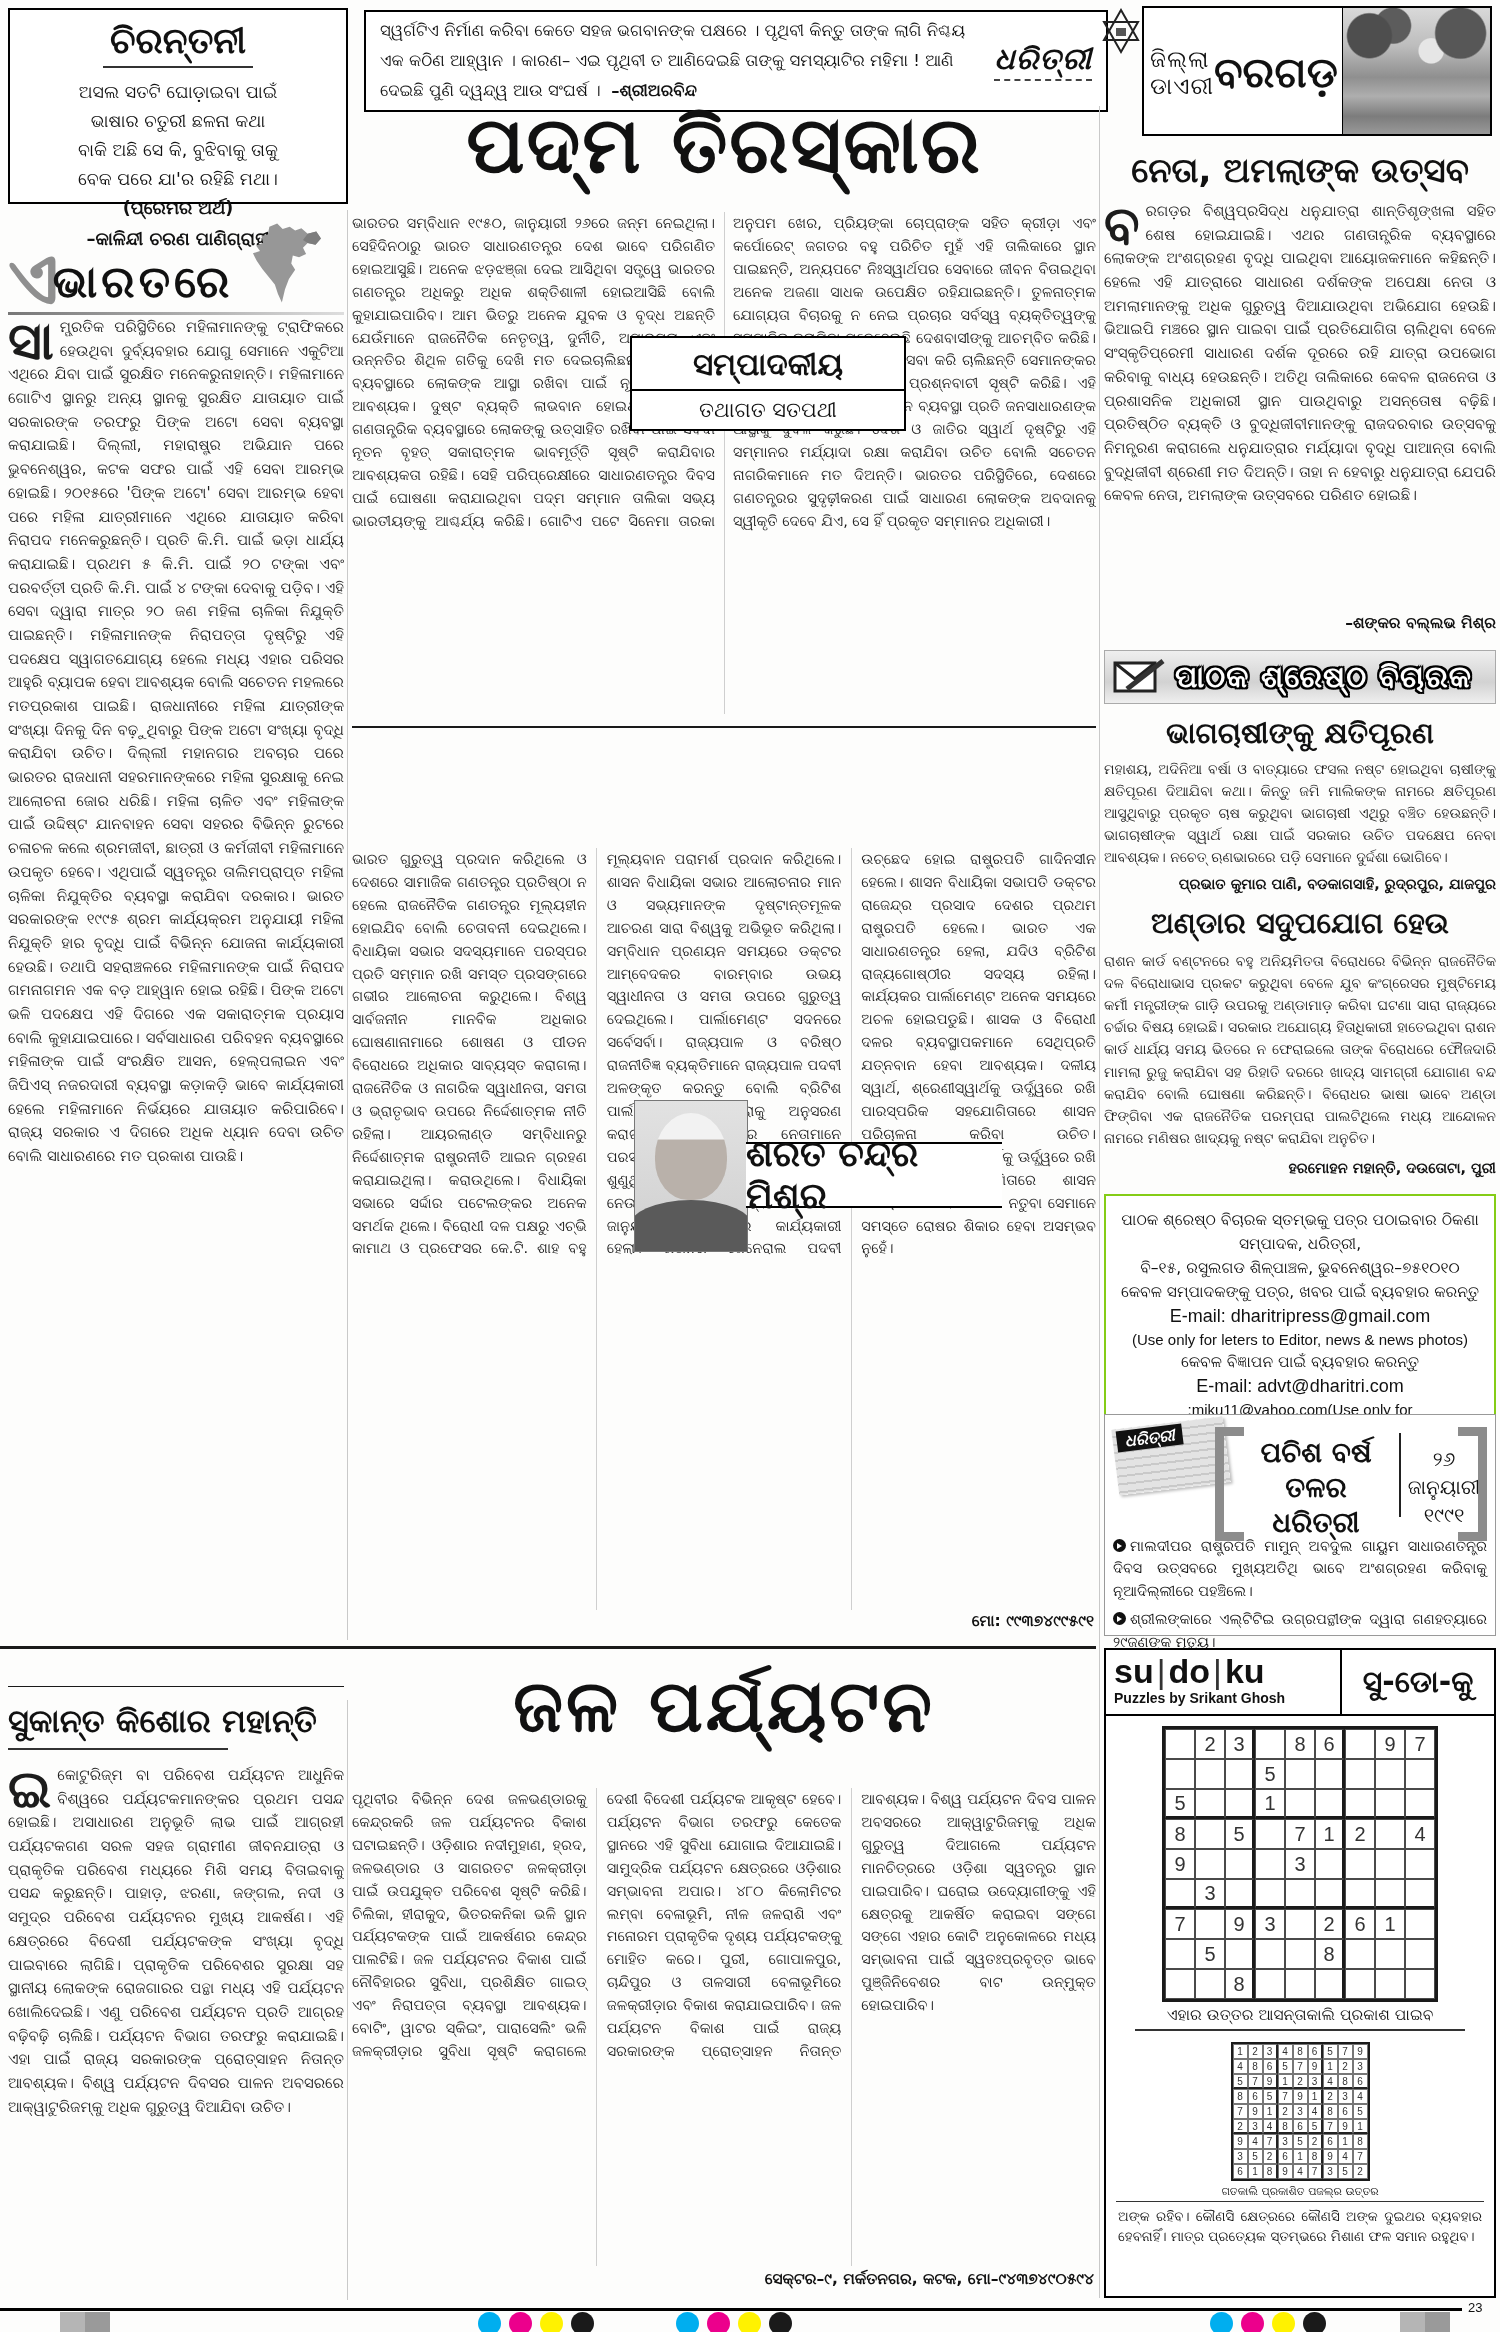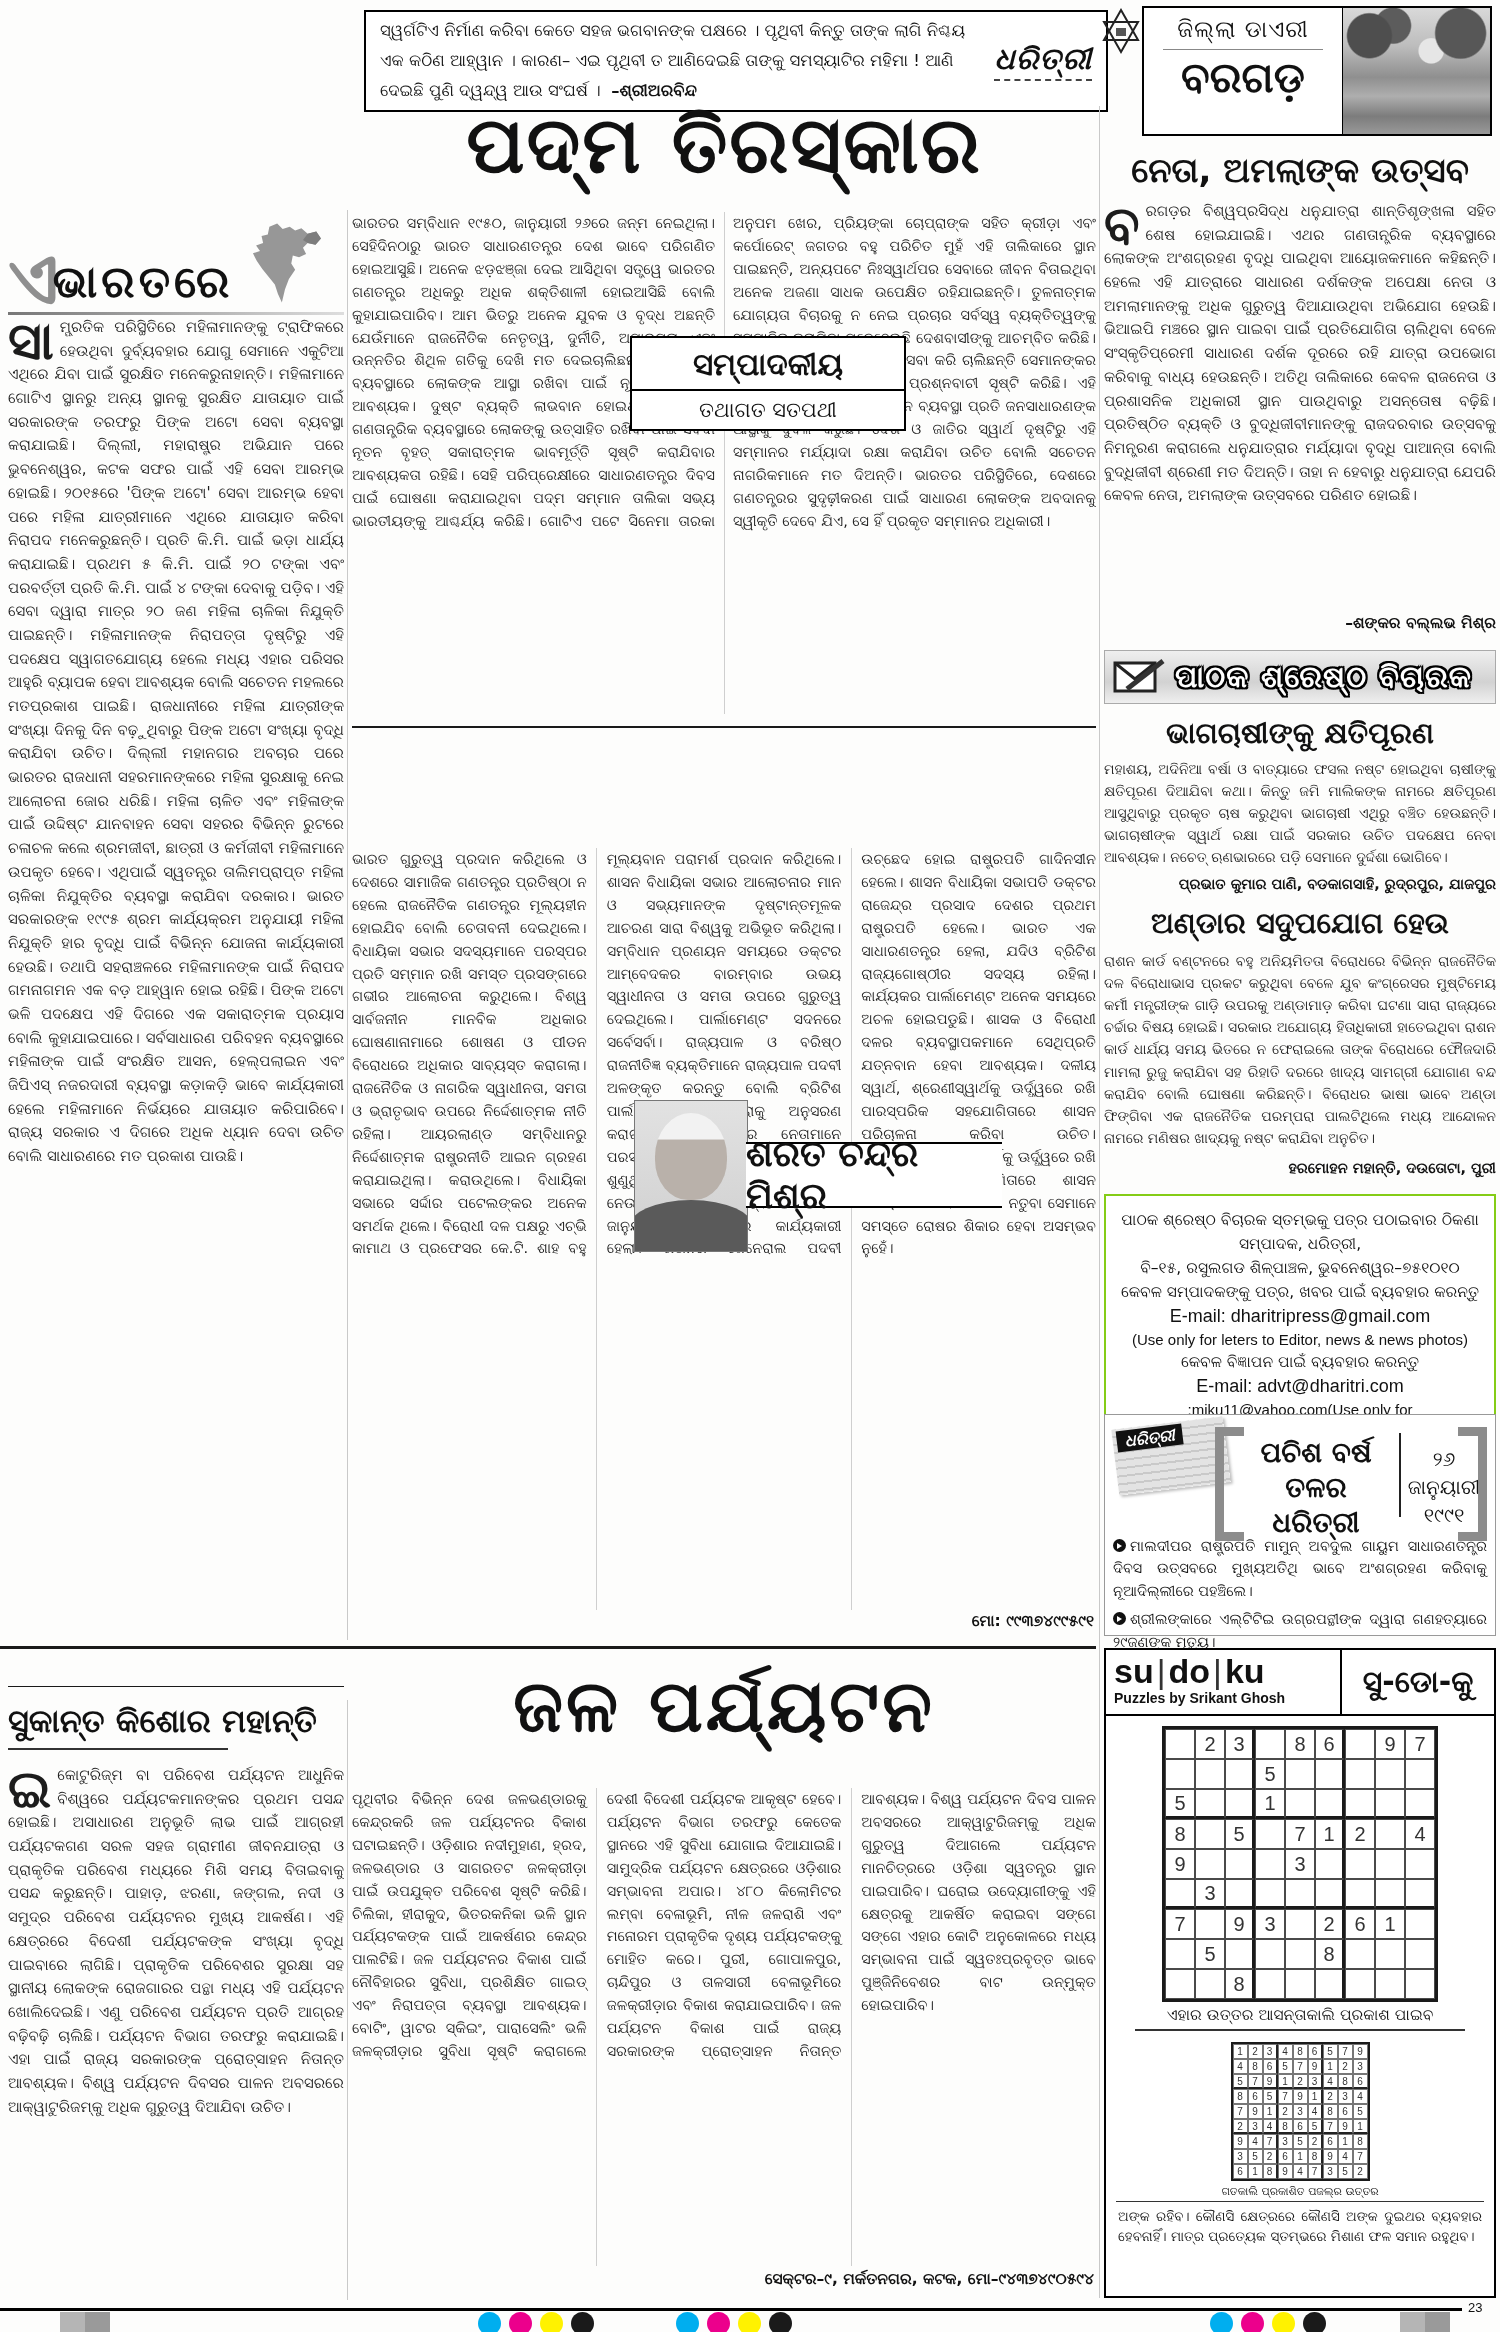--- a/index.html
+++ b/index.html
@@ -21,21 +21,21 @@
   .chir-title{font-size:36px;font-weight:bold;text-align:center;margin:10px 0 4px;}
   .chir-underline{width:150px;height:2px;background:#333;margin:0 auto 10px;}
   .chir-line{font-size:17.5px;line-height:1.65;text-align:center;}
   .chir-attrib{font-size:18px;font-weight:bold;text-align:center;margin-top:6px;}
   
   .quote-box{display:flex;align-items:center;gap:14px;padding:8px 14px;}
   .quote-txt{flex:1;font-size:16.5px;line-height:1.8;}
   .logo-dharitri{font-size:30px;font-weight:bold;font-style:italic;letter-spacing:1px;border-bottom:2px dashed #444;padding-bottom:2px;}
   
   .dd-box{display:flex;border:2px solid #000;background:#fff;height:130px;}
-  .dd-left{width:186px;padding:8px 6px 4px;display:flex;flex-direction:column;align-items:center;}
+  .dd-left{width:186px;padding:8px 6px 4px;display:flex;align-items:center;}
   .dd-top{font-size:23px;letter-spacing:1px;}
   .dd-div{width:160px;height:1px;background:#888;margin:6px 0;}
   .dd-name{font-size:42px;font-weight:bold;line-height:1.05;}
   .dd-photo{flex:1;background:
      radial-gradient(circle at 18% 22%, #4e4e4e 0 14%, transparent 15%),
      radial-gradient(circle at 34% 14%, #5c5c5c 0 12%, transparent 13%),
      radial-gradient(circle at 80% 20%, #575757 0 16%, transparent 17%),
      radial-gradient(circle at 60% 34%, #e6e6e6 0 10%, transparent 11%),
      linear-gradient(180deg,#d9d9d9 0%,#bdbdbd 30%,#8f8f8f 55%,#aeaeae 70%,#7c7c7c 86%,#999 100%);
      border-left:1px solid #000;}
@@ -110,20 +110,30 @@
   .pgnum{font-family:"Liberation Sans",sans-serif;font-size:13px;font-weight:normal;}
   .marks{display:flex;gap:8px;align-items:center;}
   .dot{width:23px;height:23px;border-radius:50%;}
   .sq{width:25px;height:25px;}
 </style>
 </head>
 <body>
 
 <div class="page">
 
+  <div class="abs box2" style="left:8px;top:8px;width:336px;height:192px;">
+    <div class="chir-title">ଚିରନ୍ତନୀ</div>
+    <div class="chir-underline"></div>
+    <div class="chir-line">ଅସଲ ସତଟି ଘୋଡ଼ାଇବା ପାଇଁ</div>
+    <div class="chir-line">ଭାଷାର ଚତୁରୀ ଛଳନା କଥା</div>
+    <div class="chir-line">ବାକି ଅଛି ସେ କି, ବୁଝିବାକୁ ତାକୁ</div>
+    <div class="chir-line">ବେକ ପରେ ଯା'ର ରହିଛି ମଥା।</div>
+    <div class="chir-line b">(ପ୍ରେମର ଅର୍ଥ)</div>
+    <div class="chir-attrib">–କାଳିନ୍ଦୀ ଚରଣ ପାଣିଗ୍ରାହୀ</div>
+  </div>
 
   <div class="abs box2 quote-box" style="left:364px;top:10px;width:744px;height:102px;box-sizing:border-box;">
     <div class="quote-txt"><span>ସ୍ୱର୍ଗଟିଏ ନିର୍ମାଣ କରିବା କେତେ ସହଜ ଭଗବାନଙ୍କ ପକ୍ଷରେ । ପୃଥିବୀ କିନ୍ତୁ ତାଙ୍କ ଲାଗି ନିଶ୍ଚୟ ଏକ କଠିଣ ଆହ୍ୱାନ । କାରଣ– ଏଇ ପୃଥିବୀ ତ ଆଣିଦେଇଛି ତାଙ୍କୁ ସମସ୍ୟାଟିର ମହିମା ! ଆଣି ଦେଇଛି ପୁଣି ଦ୍ୱନ୍ଦ୍ୱ ଆଉ ସଂଘର୍ଷ ।</span>&nbsp;&nbsp;<span class="b">–ଶ୍ରୀଅରବିନ୍ଦ</span></div>
     <div class="logo-dharitri">ଧରିତ୍ରୀ</div>
   </div>
   <svg class="abs" style="left:1100px;top:8px;" width="42" height="48" viewBox="0 0 42 48">
     <polygon points="21,2 38,32 4,32" fill="none" stroke="#222" stroke-width="2"></polygon>
     <polygon points="21,44 38,14 4,14" fill="none" stroke="#222" stroke-width="2"></polygon>
     <rect x="16" y="20" width="10" height="8" fill="#555"></rect>
   </svg>

